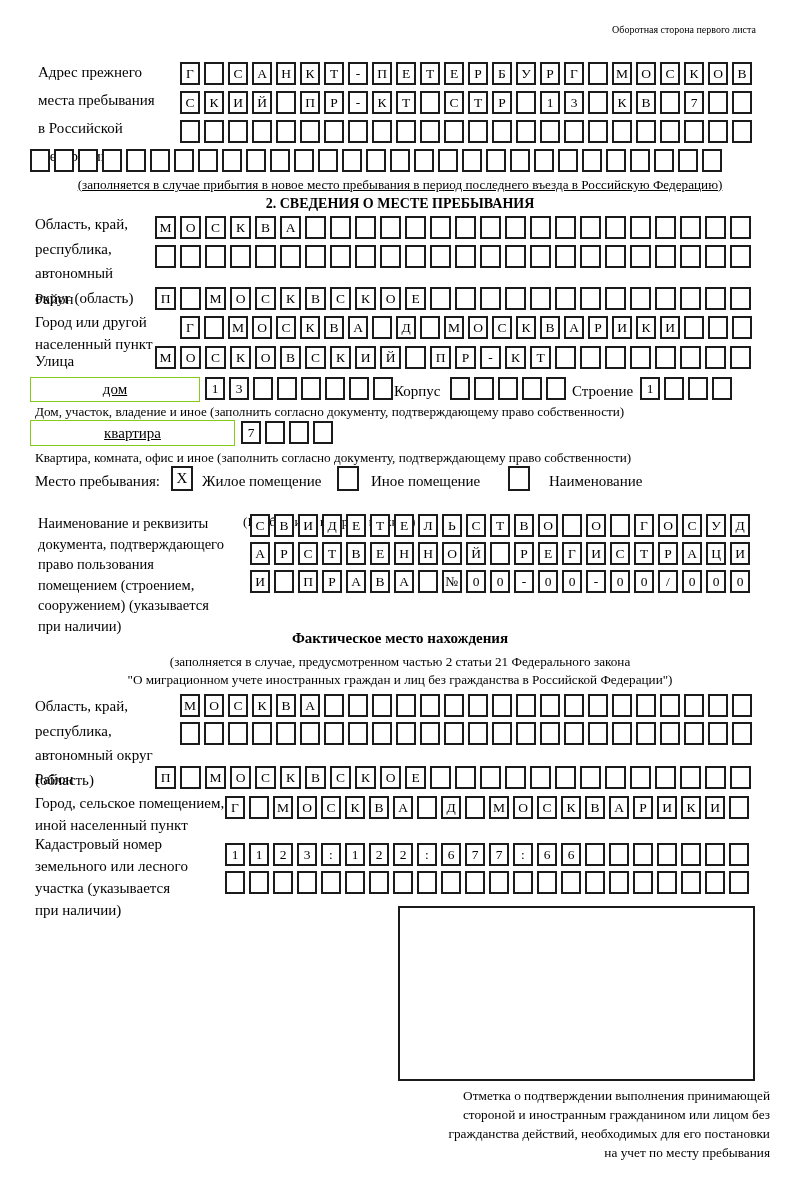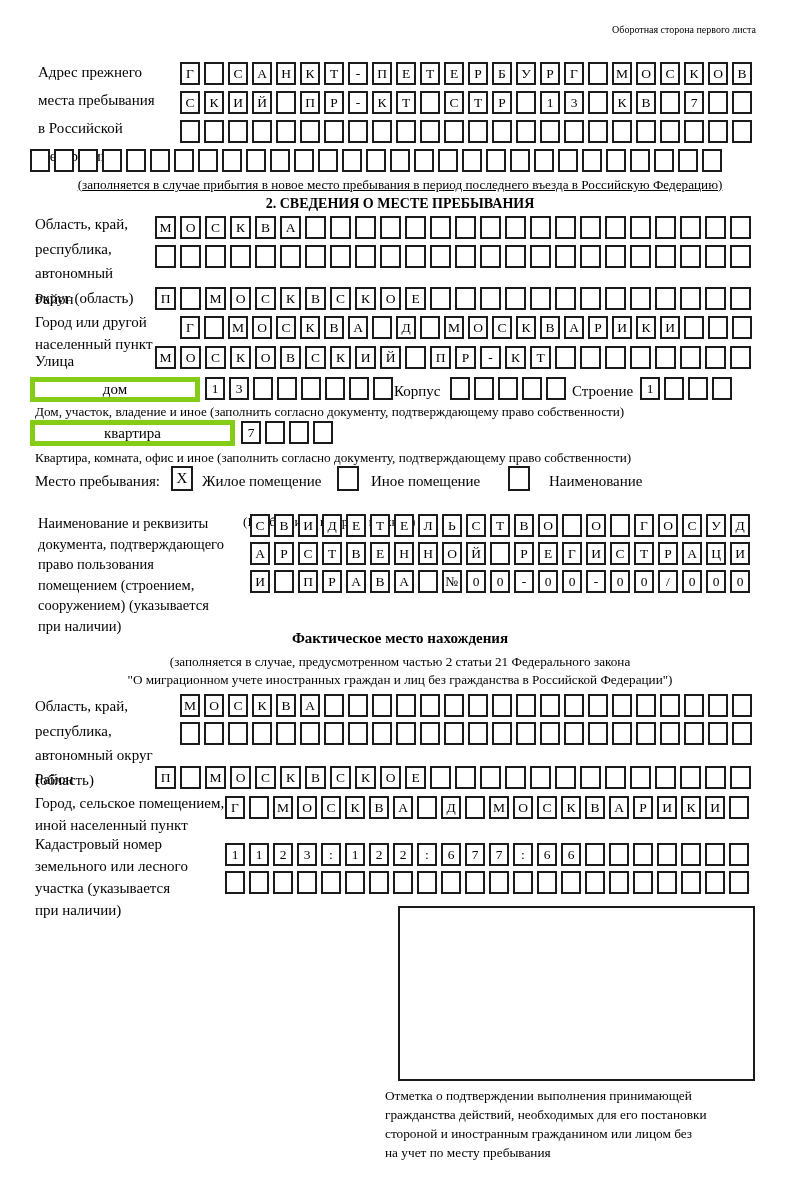--- a/index.html
+++ b/index.html
@@ -15,29 +15,29 @@
   .center{width:800px;text-align:center;left:0;}
   .bold{font-weight:bold;}
   .cells{display:flex;gap:4px;}
   .cell{
     width:20px;height:23px;border:2px solid #1b1b1b;box-sizing:border-box;
     display:flex;align-items:center;justify-content:center;
     font-size:13.5px;line-height:1;flex:none;background:#fff;
   }
   .w21 .cell{width:21px;}
   .widebox{
-    border:5px solid #84cc16;box-sizing:border-box;background:#fff;
-    display:flex;align-items:center;justify-content:center;font-size:15px;
+    border:1px solid #84cc16;box-sizing:border-box;background:#fff;
+    display:flex;align-items:center;justify-content:center;font-size:15px;text-decoration:underline;
   }
   .checkbox{
     width:22px;height:25px;border:2px solid #1b1b1b;box-sizing:border-box;
     display:flex;align-items:center;justify-content:center;font-size:15px;background:#fff;
   }
   .stampbox{border:2px solid #1b1b1b;box-sizing:border-box;background:#fff;}
-  .stampcap{font-size:13.3px;line-height:19px;text-align:left;}
+  .stampcap{font-size:13.3px;line-height:19px;text-align:right;}
 </style>
 </head>
 <body>
 
 <div class="page">
 
   <div class="abs note" style="top:24px;right:44px;">Оборотная сторона первого листа</div>
 
   <div class="abs label" style="left:38px;top:58px;line-height:28px;">
       <div>Адрес прежнего</div>
@@ -601,18 +601,18 @@
       <span class="cell"></span>
       <span class="cell"></span>
       <span class="cell"></span>
       <span class="cell"></span>
       <span class="cell"></span>
     </div>
 
   <div class="abs stampbox" style="left:398px;top:906px;width:357px;height:175px;"></div>
   <div class="abs stampcap" style="left:385px;top:1086px;width:385px;">
       <div>Отметка о подтверждении выполнения принимающей</div>
+      <div>стороной и иностранным гражданином или лицом без</div>
       <div>гражданства действий, необходимых для его постановки</div>
-      <div>стороной и иностранным гражданином или лицом без</div>
       <div>на учет по месту пребывания</div>
     </div>
 
 </div>
 
 </body></html>

